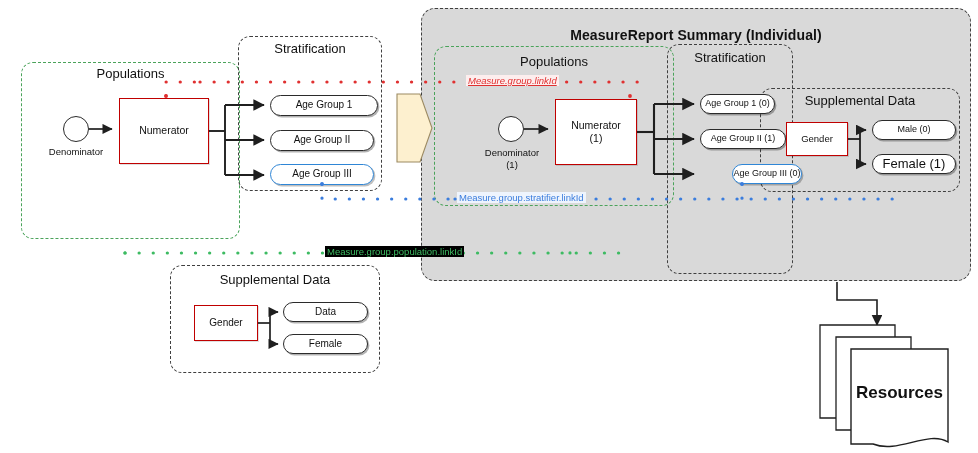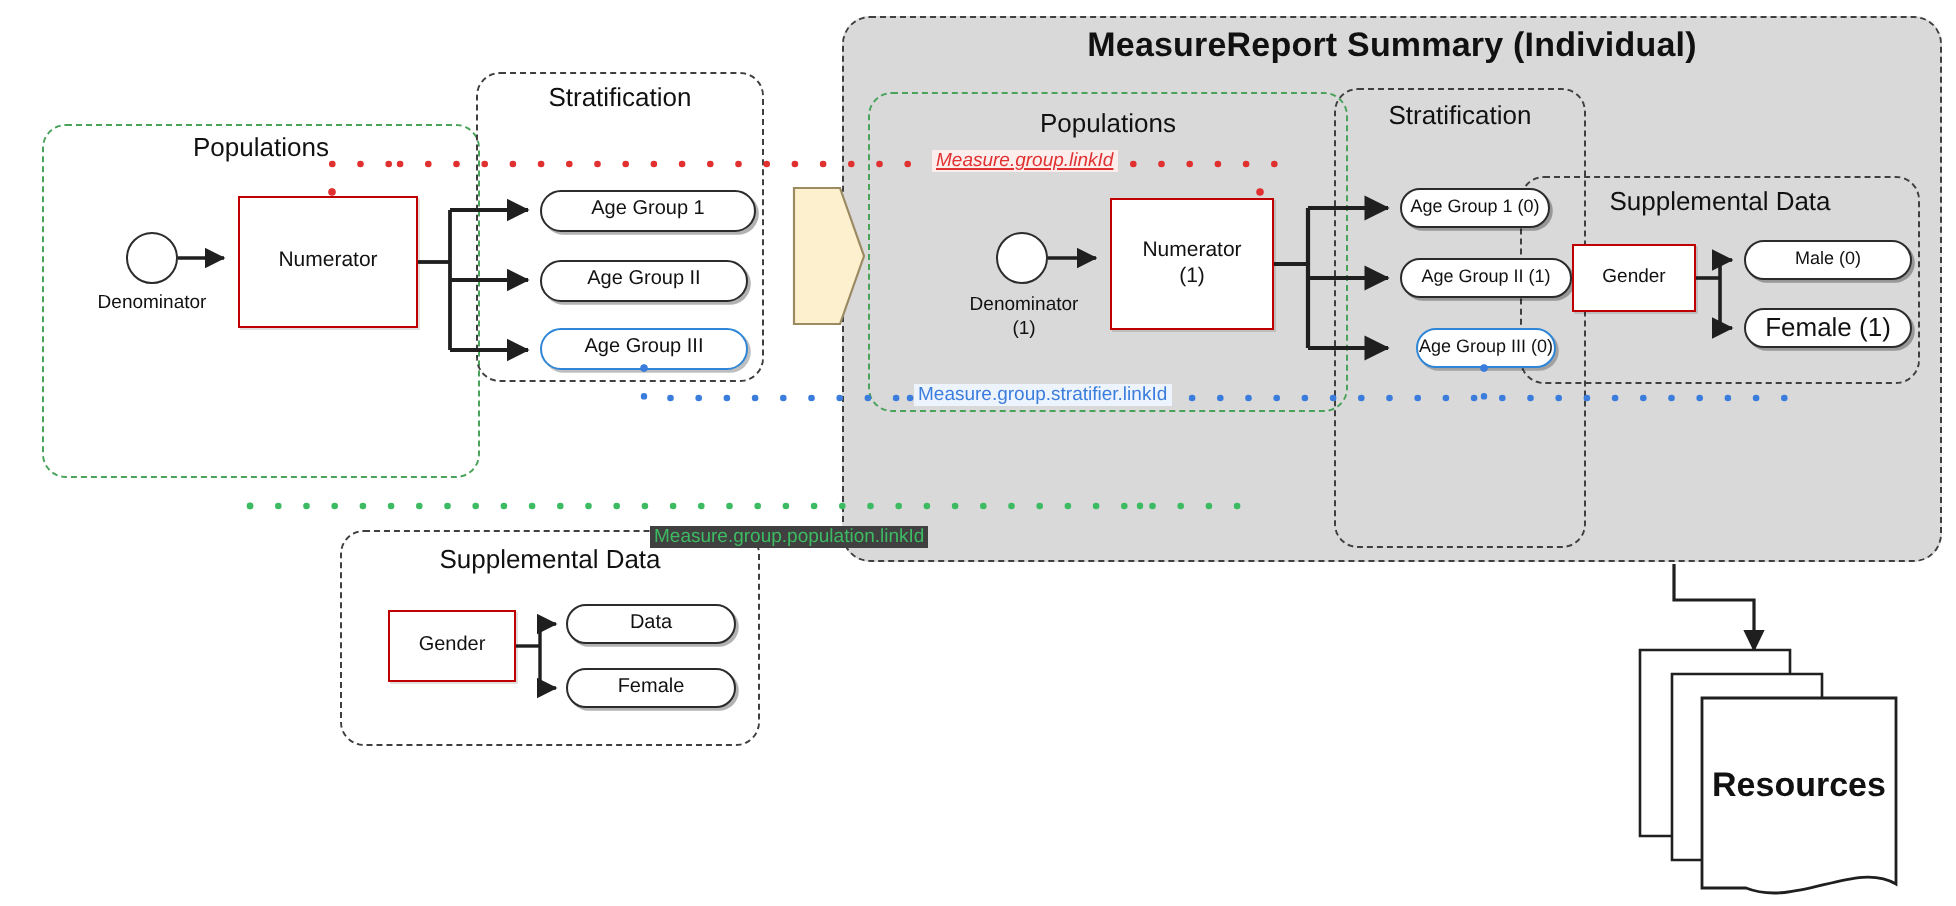--- a/index.html
+++ b/index.html
@@ -103,21 +103,21 @@
   .trace-label{
     position:absolute;
     font-style:italic;
     font-size:9.5px;
     white-space:nowrap;
     padding:0 2px;
     background:#ffffff;
   }
   .tl-red{color:#e03030;}
   .tl-blue{color:#3b7ddd;font-style:normal;background:#eef4fd;}
-  .tl-green{color:#3dbb62;font-style:normal;background:#404040;margin-top:17px;}
+  .tl-green{color:#3dbb62;font-style:normal;background:#000000;}
 
   .docstack-label{
     position:absolute;
     font-weight:bold;
     font-size:17px;
     color:#111;
     text-align:center;
     width:100%;
   }
 </style>
@@ -143,21 +143,21 @@
   <div class="node pill" style="left:270px;top:130px;width:104px;height:21px;font-size:10px;">Age Group II</div>
 
   <div class="sub dashdot" style="left:170px;top:265px;width:210px;height:108px;"></div>
   <div class="sub-title" style="left:170px;top:272px;width:210px;">Supplemental Data</div>
 
   <div class="node rect-red" style="left:194px;top:305px;width:64px;height:36px;font-size:10px;">Gender</div>
   <div class="node pill" style="left:283px;top:302px;width:85px;height:20px;font-size:10px;">Data</div>
   <div class="node pill" style="left:283px;top:334px;width:85px;height:20px;font-size:10px;">Female</div>
 
   <div class="panel" style="left:421px;top:8px;width:550px;height:273px;">
-    <div class="panel-title" style="top:4px;font-size:17px;">MeasureReport Summary (Individual)</div>
+    <div class="panel-title" style="top:18px;font-size:14px;">MeasureReport Summary (Individual)</div>
   </div>
 
   <div class="sub green" style="left:434px;top:46px;width:240px;height:160px;"></div>
   <div class="sub-title" style="left:434px;top:54px;width:240px;">Populations</div>
 
   <div class="sub dashdot" style="left:667px;top:44px;width:126px;height:230px;"></div>
   <div class="sub-title" style="left:667px;top:50px;width:126px;">Stratification</div>
 
   <div class="sub dashdot" style="left:760px;top:88px;width:200px;height:104px;"></div>
   <div class="sub-title" style="left:760px;top:93px;width:200px;">Supplemental Data</div>
@@ -168,21 +168,21 @@
     <span>(1)</span>
   </div>
 
   <div class="node rect-red" style="left:555px;top:99px;width:82px;height:66px;font-size:10.5px;flex-direction:column;">
     <span>Numerator</span>
     <span>(1)</span>
   </div>
 
   <div class="node pill" style="left:700px;top:94px;width:75px;height:20px;font-size:9px;">Age Group 1 (0)</div>
   <div class="node pill" style="left:700px;top:129px;width:86px;height:20px;font-size:9px;">Age Group II (1)</div>
-  <div class="node pill-blue" style="left:708px;top:164px;width:70px;height:20px;font-size:9px;">Age Group III (0)</div>
+  <div class="node pill-blue" style="left:732px;top:164px;width:70px;height:20px;font-size:9px;">Age Group III (0)</div>
 
   <div class="node rect-red" style="left:786px;top:122px;width:62px;height:34px;font-size:9.5px;">Gender</div>
   <div class="node pill" style="left:872px;top:120px;width:84px;height:20px;font-size:9px;">Male (0)</div>
   <div class="node pill" style="left:872px;top:154px;width:84px;height:20px;font-size:13px;">Female (1)</div>
 
   <svg class="overlay" viewBox="0 0 978 453">
     <defs>
       <marker id="ah" markerWidth="7" markerHeight="7" refX="5.6" refY="3" orient="auto">
         <path d="M0,0 L6,3 L0,6 z" fill="#1f1f1f"></path>
       </marker>

